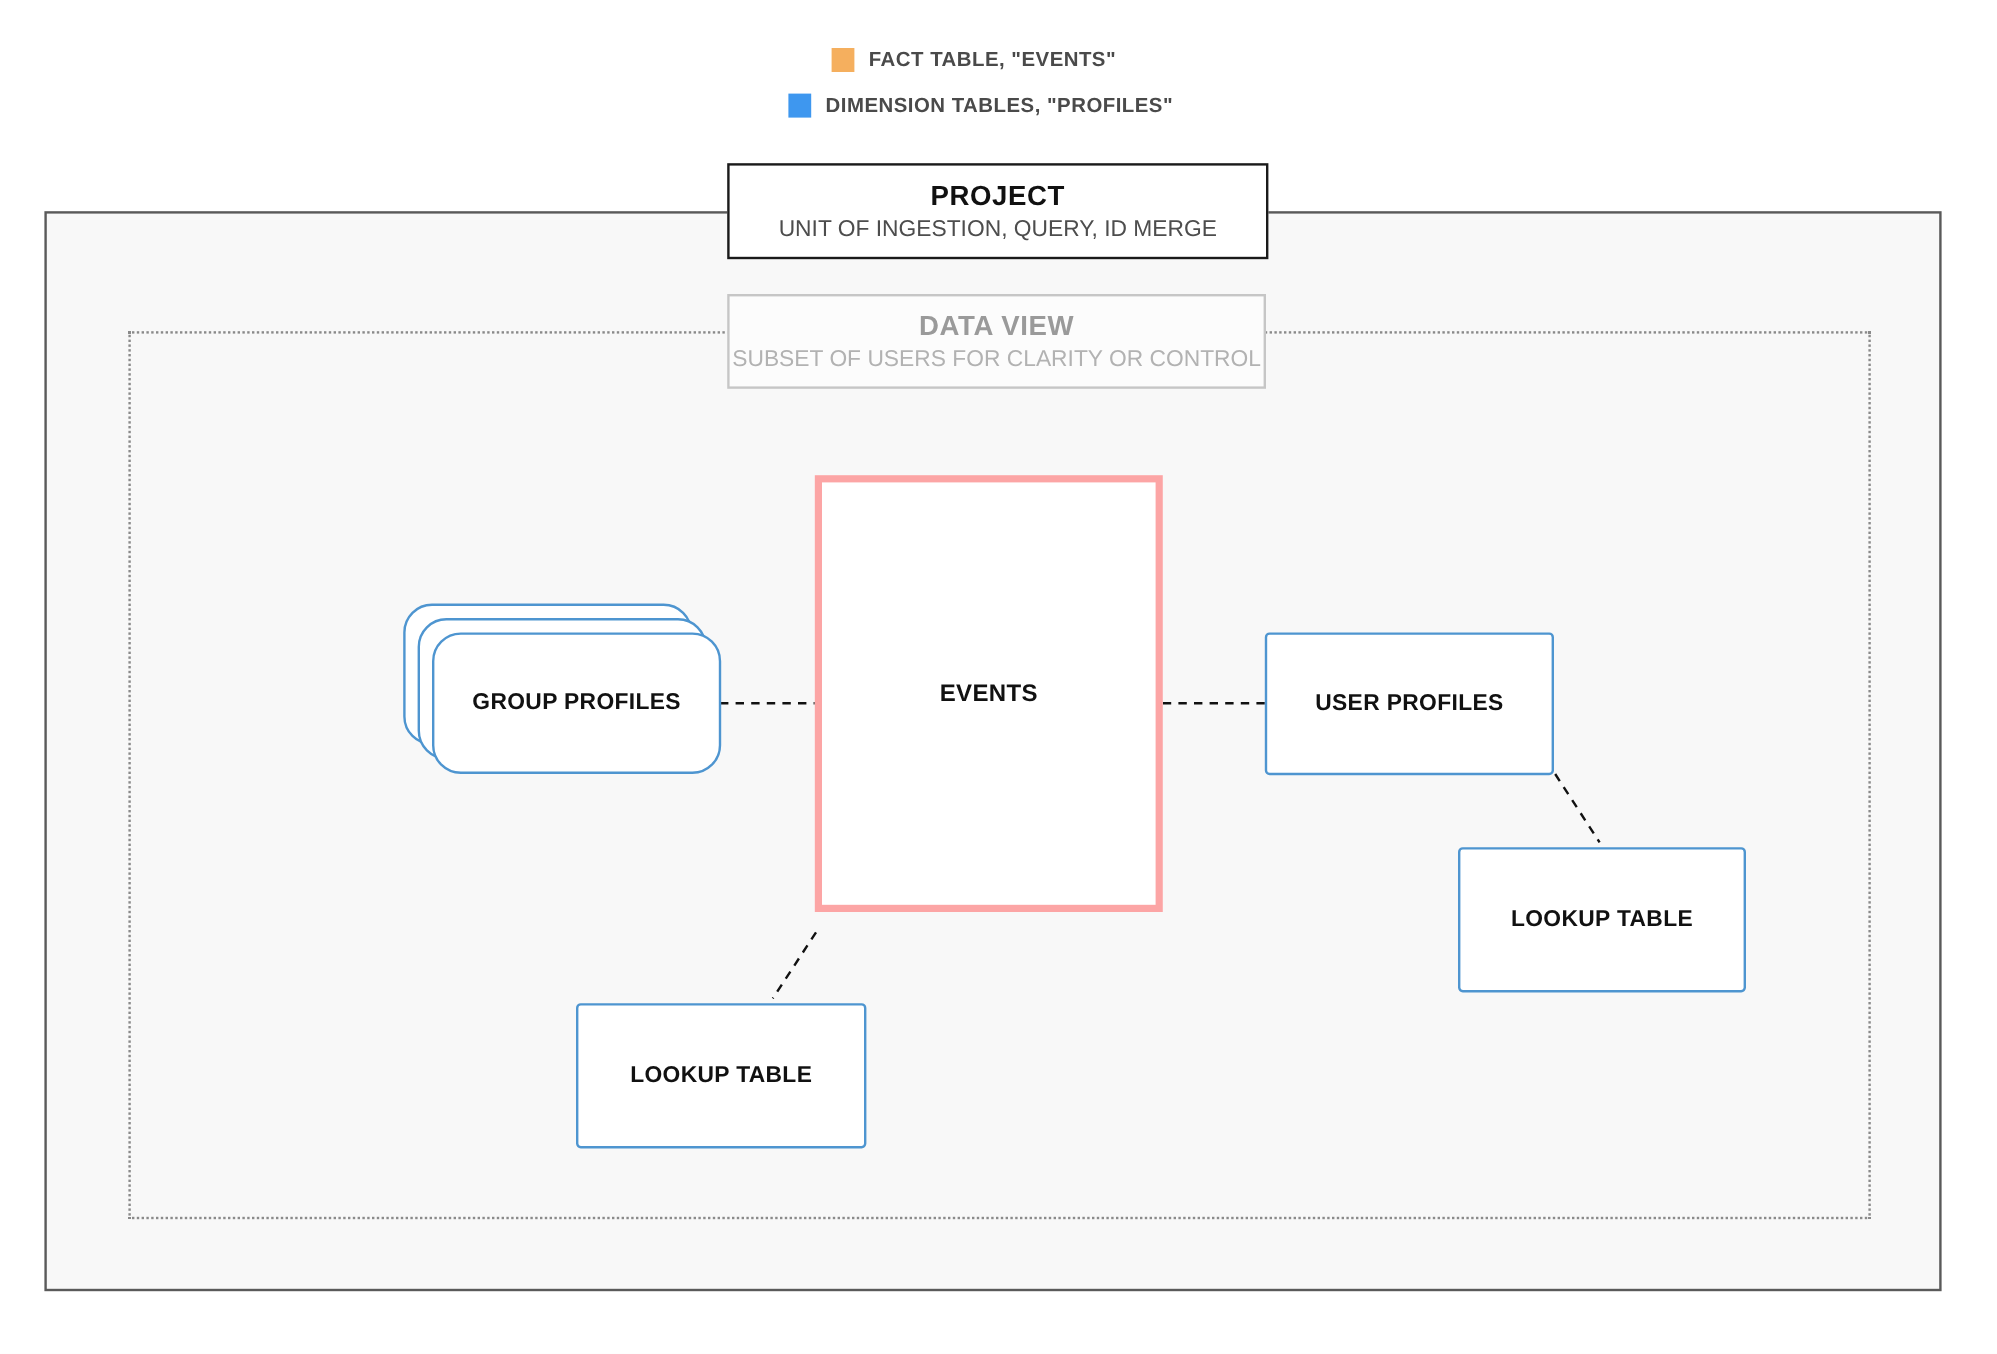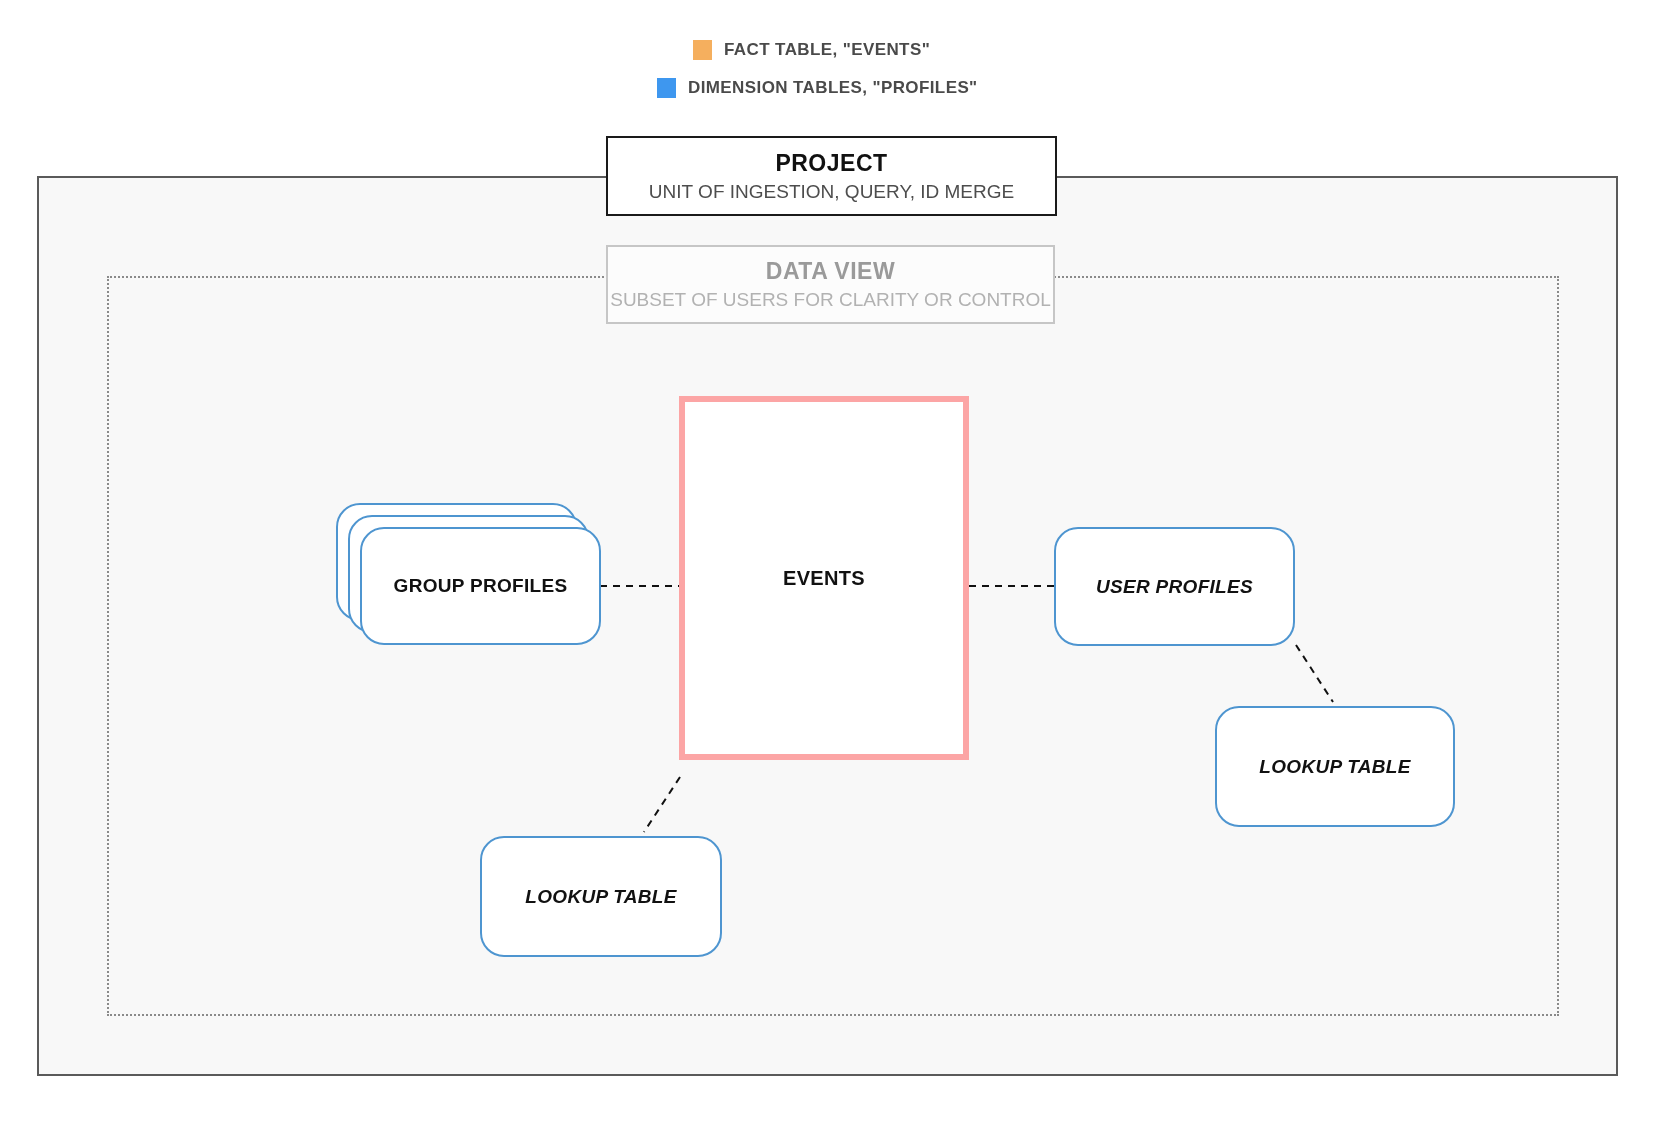--- a/index.html
+++ b/index.html
@@ -134,22 +134,21 @@
     white-space: nowrap;
   }
   .fact-node {
     left: 679px; top: 396px;
     width: 290px; height: 364px;
     border: 6px solid #fca5a5;
   }
   .fact-node .node-label { font-size: 20px; }
   .dim-node {
     border: 2px solid #4e95d0;
-    border-radius: 24px;
-    font-style: italic;
+    border-radius: 4px;
   }
   .stack-card {
     position: absolute;
     box-sizing: border-box;
     width: 241px; height: 118px;
     background: #ffffff;
     border: 2px solid #4e95d0;
     border-radius: 24px;
     z-index: 3;
   }

